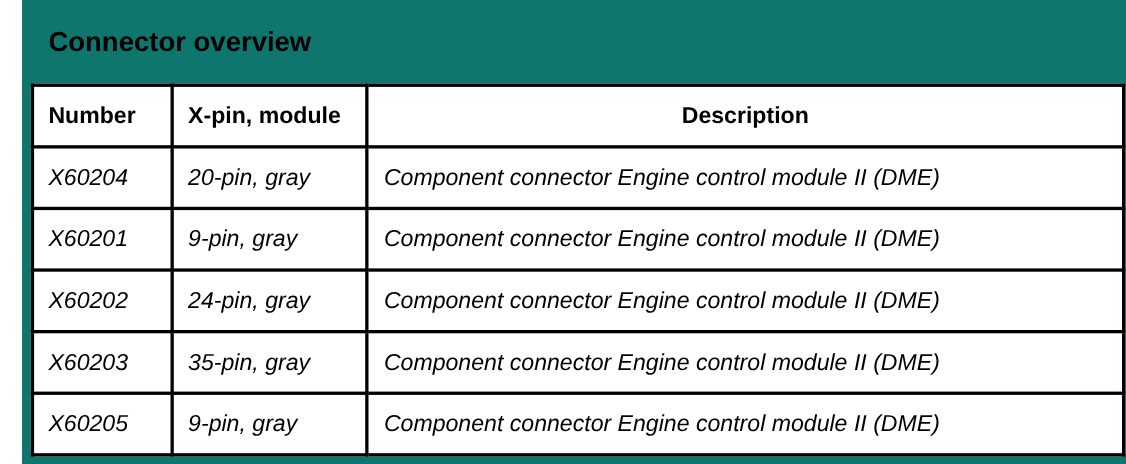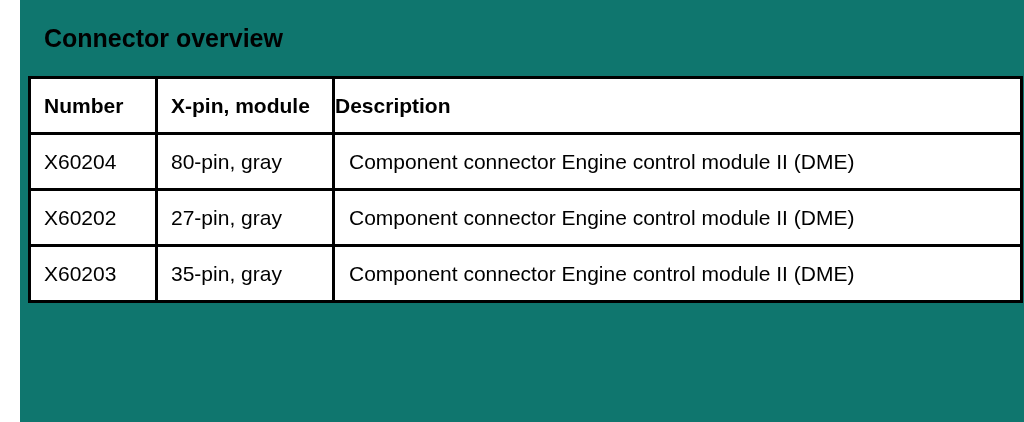--- a/index.html
+++ b/index.html
@@ -59,25 +59,26 @@
     line-height: 50px;
     text-align: left;
     vertical-align: middle;
     white-space: nowrap;
     overflow: hidden;
   }
   table.connector-table thead th {
     font-weight: bold;
   }
   table.connector-table thead th.desc-head {
-    text-align: left;
+    text-align: center;
     padding-left: 0;
   }
   table.connector-table tbody td {
     font-weight: normal;
+    font-style: italic;
   }
   table.connector-table td.cell-desc {
     padding-left: 14px;
   }
 </style>
 </head>
 <body>
 
 <div class="page">
 
@@ -93,30 +94,40 @@
       <thead>
         <tr>
           <th class="number-head">Number</th>
           <th class="xpin-head">X-pin, module</th>
           <th class="desc-head">Description</th>
         </tr>
       </thead>
       <tbody>
         <tr>
           <td class="cell-number">X60204</td>
-          <td class="cell-xpin">80-pin, gray</td>
+          <td class="cell-xpin">20-pin, gray</td>
+          <td class="cell-desc">Component connector Engine control module II (DME)</td>
+        </tr>
+        <tr>
+          <td class="cell-number">X60201</td>
+          <td class="cell-xpin">9-pin, gray</td>
           <td class="cell-desc">Component connector Engine control module II (DME)</td>
         </tr>
         <tr>
           <td class="cell-number">X60202</td>
-          <td class="cell-xpin">27-pin, gray</td>
+          <td class="cell-xpin">24-pin, gray</td>
           <td class="cell-desc">Component connector Engine control module II (DME)</td>
         </tr>
         <tr>
           <td class="cell-number">X60203</td>
           <td class="cell-xpin">35-pin, gray</td>
+          <td class="cell-desc">Component connector Engine control module II (DME)</td>
+        </tr>
+        <tr>
+          <td class="cell-number">X60205</td>
+          <td class="cell-xpin">9-pin, gray</td>
           <td class="cell-desc">Component connector Engine control module II (DME)</td>
         </tr>
       </tbody>
     </table>
   </div>
 
 </div>
 
 </body></html>

